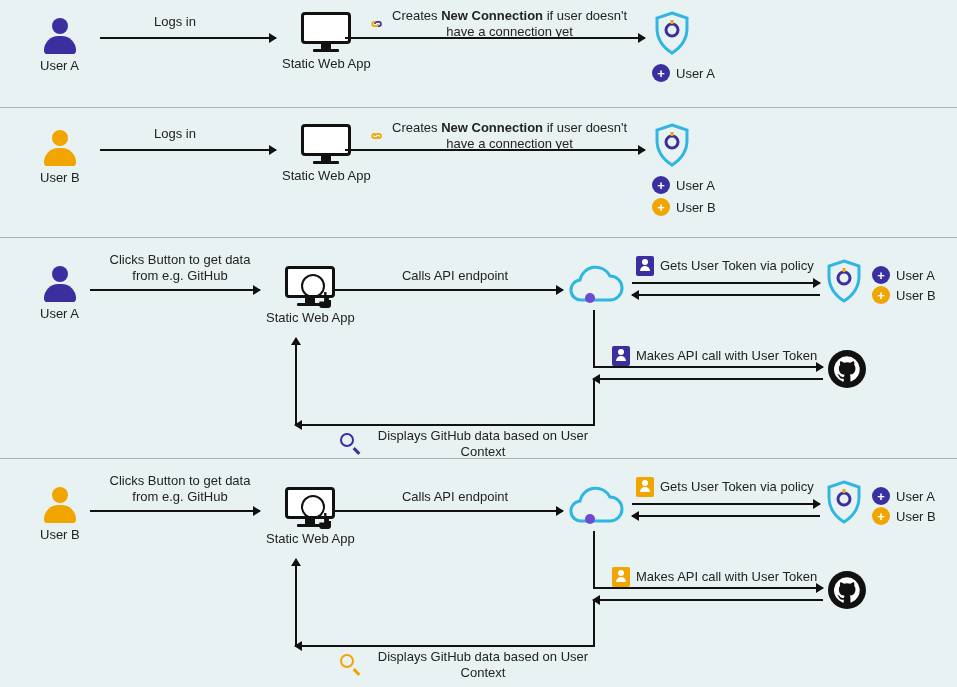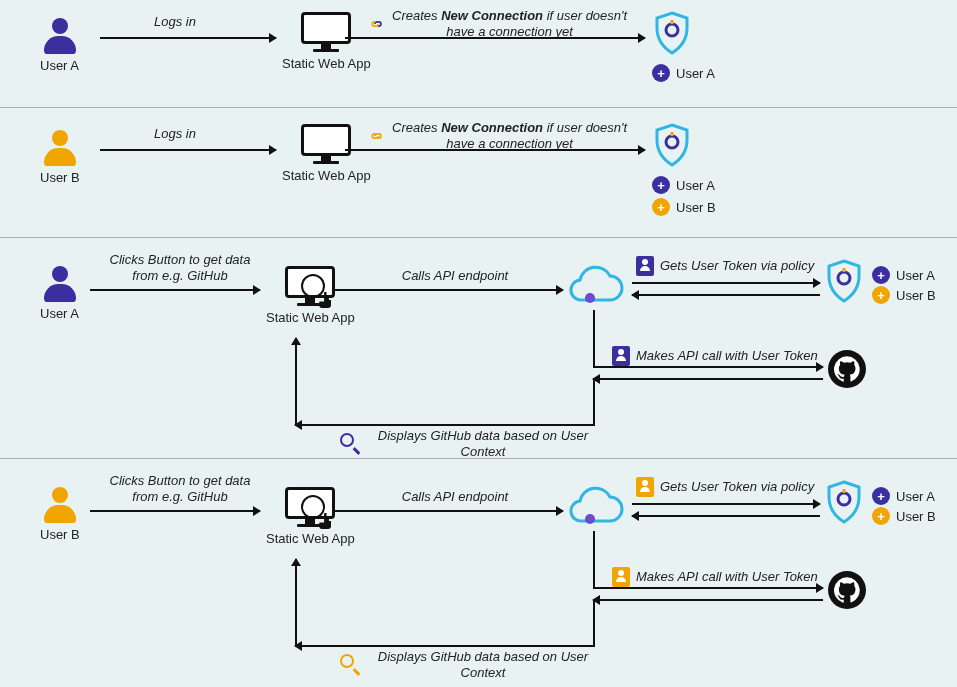--- a/index.html
+++ b/index.html
@@ -94,21 +94,21 @@
   }
   .arrow.rev::after { display:none; }
   .arrow.rev::before {
     content:""; position:absolute; left:-1px; top:-4px; border-right:8px solid #111; border-top:5px solid transparent; border-bottom:5px solid transparent;
   }
   .vline { position:absolute; width:2px; background:#111; }
   .vline.uparrow::before {
      content:""; position:absolute; left:-4px; top:-1px; border-bottom:8px solid #111; border-left:5px solid transparent; border-right:5px solid transparent;
   }
 
-  .atext { position:absolute; text-align:center; font-size:13px; line-height:1.25;font-style:italic; }
+  .atext { position:absolute; text-align:center; font-size:13px; line-height:1.25; }
   .inline-row { display:flex; align-items:center; gap:6px; justify-content:center; }
 
   .badges-col { position:absolute; display:flex; flex-direction:column; gap:4px; align-items:flex-start; }
   .badges-row { position:absolute; display:flex; flex-direction:column; gap:2px; align-items:flex-start; }
 </style>
 </head>
 <body>
 
 <div class="panel p1">
 

